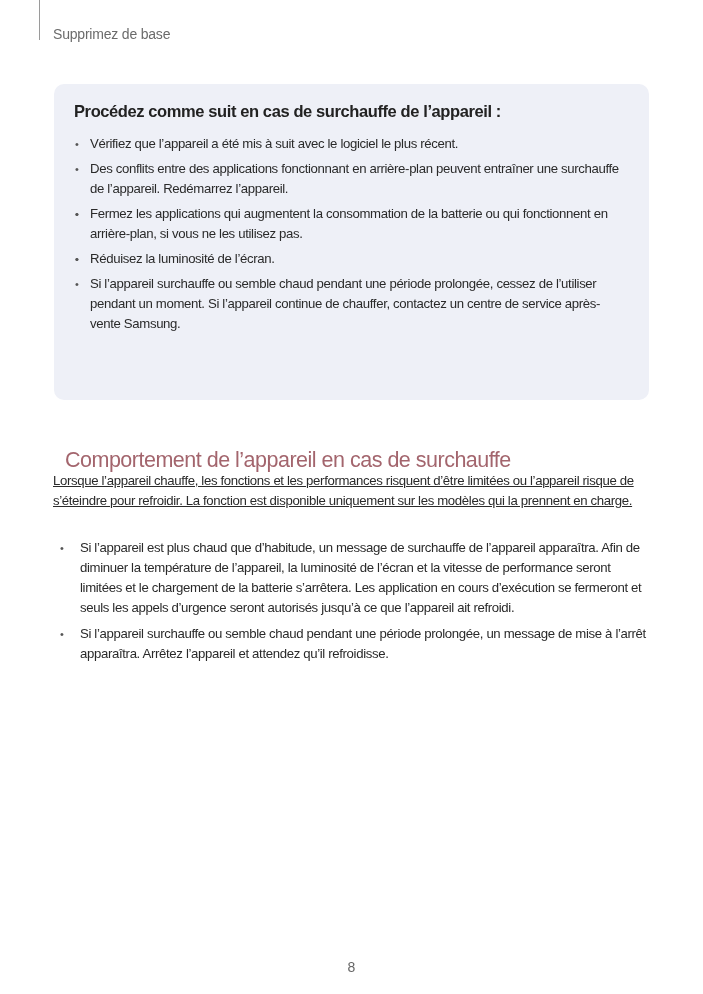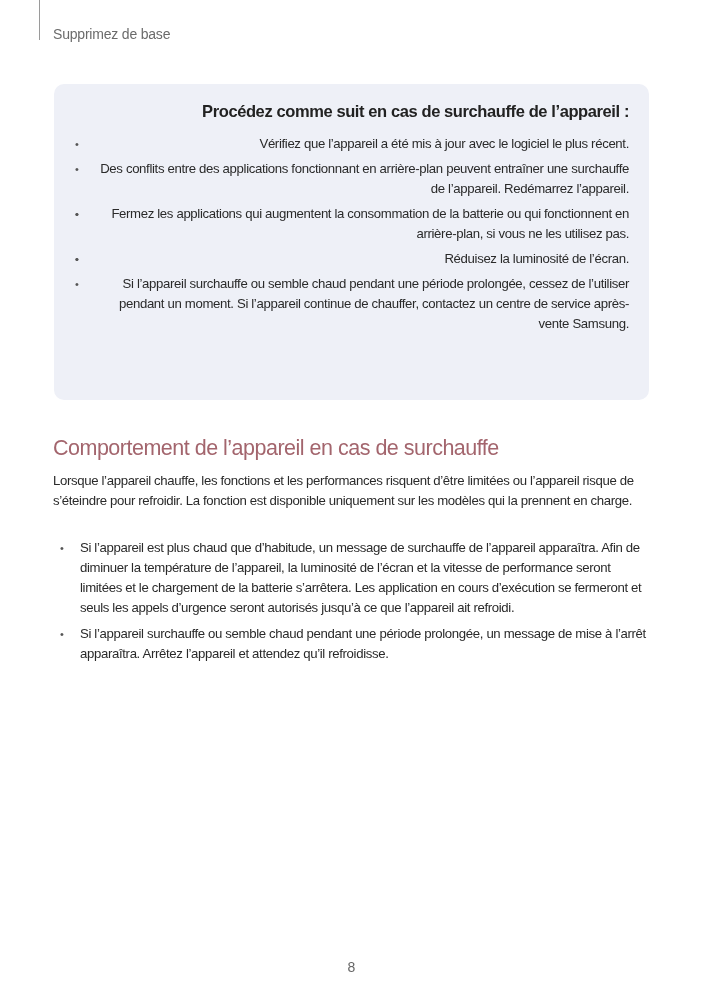--- a/index.html
+++ b/index.html
@@ -2,48 +2,48 @@
 <html><head>
 <meta charset="utf-8">
 <style>
   html, body { margin:0; padding:0; background:#ffffff; }
   body { width:703px; height:994px; position:relative; overflow:hidden;
          font-family:"Liberation Sans", "DejaVu Sans", sans-serif; color:#222; }
   .header-rule { position:absolute; left:39px; top:0; width:1px; height:40px; background:#9a9a9a; }
   .header-title { position:absolute; left:53px; top:26px; font-size:14px; color:#6b6b6b; letter-spacing:-0.2px; }
 
   .note-box { position:absolute; left:54px; top:84px; width:595px; height:316px;
-              background:#eef0f7; border-radius:10px; box-sizing:border-box; padding:18px 20px 0 20px;text-align:right; }
+              background:#eef0f7; border-radius:10px; box-sizing:border-box; padding:18px 20px 0 20px; }
   .note-title { font-size:16.5px; font-weight:bold; color:#222; letter-spacing:-0.4px; margin:0 0 13px 0; }
   .note-list { list-style:none; margin:0; padding:0; }
   .note-list li { position:relative; padding-left:16px; font-size:13.2px; line-height:20px;
                   margin-bottom:5px; letter-spacing:-0.35px; color:#2a2a2a; }
   .note-list li .bullet { position:absolute; left:1px; top:0; color:#555; font-size:11px; }
 
   .section-heading { position:absolute; left:53px; top:436px; font-size:21.5px; color:#a3656d;
-                     letter-spacing:-0.5px; font-weight:normal; margin:0; }
+                     letter-spacing:-0.5px; font-weight:normal; margin:12px; }
   .section-intro { position:absolute; left:53px; top:471px; width:600px; font-size:13.2px;
-                   line-height:20px; letter-spacing:-0.35px; color:#2a2a2a; margin:0; }
+                   line-height:20px; letter-spacing:-0.35px; color:#2a2a2a; margin:0;text-decoration:underline; }
   .section-list { position:absolute; left:64px; top:538px; width:590px; list-style:none; margin:0; padding:0; }
   .section-list li { position:relative; padding-left:16px; font-size:13.2px; line-height:20px;
                      margin-bottom:6px; letter-spacing:-0.35px; color:#2a2a2a; }
   .section-list li .bullet { position:absolute; left:-4px; top:0; color:#555; font-size:11px; }
 
   .page-number { position:absolute; left:0; width:703px; top:959px; text-align:center; font-size:14px; color:#666; }
 </style>
 </head>
 <body>
 
 <div class="header-rule"></div>
 <div class="header-title">Supprimez de base</div>
 
 <div class="note-box">
   <div class="note-title">Procédez comme suit en cas de surchauffe de l’appareil :</div>
   <ul class="note-list">
-    <li><span class="bullet">•</span><span>Vérifiez que l’appareil a été mis à jour avec le logiciel le plus récent.</span></li>
+    <li><span class="bullet">•</span><span>Vérifiez que l’appareil a été mis à suit avec le logiciel le plus récent.</span></li>
     <li><span class="bullet">•</span><span>Des conflits entre des applications fonctionnant en arrière-plan peuvent entraîner une surchauffe de l’appareil. Redémarrez l’appareil.</span></li>
     <li><span class="bullet">•</span></li>
     <li><span class="bullet">•</span><span>Fermez les applications qui augmentent la consommation de la batterie ou qui fonctionnent en arrière-plan, si vous ne les utilisez pas.</span></li>
     <li><span class="bullet">•</span></li>
     <li><span class="bullet">•</span><span>Réduisez la luminosité de l’écran.</span></li>
     <li><span class="bullet">•</span><span>Si l’appareil surchauffe ou semble chaud pendant une période prolongée, cessez de l’utiliser pendant un moment. Si l’appareil continue de chauffer, contactez un centre de service après-vente Samsung.</span></li>
   </ul>
 </div>
 
 <h2 class="section-heading">Comportement de l’appareil en cas de surchauffe</h2>

